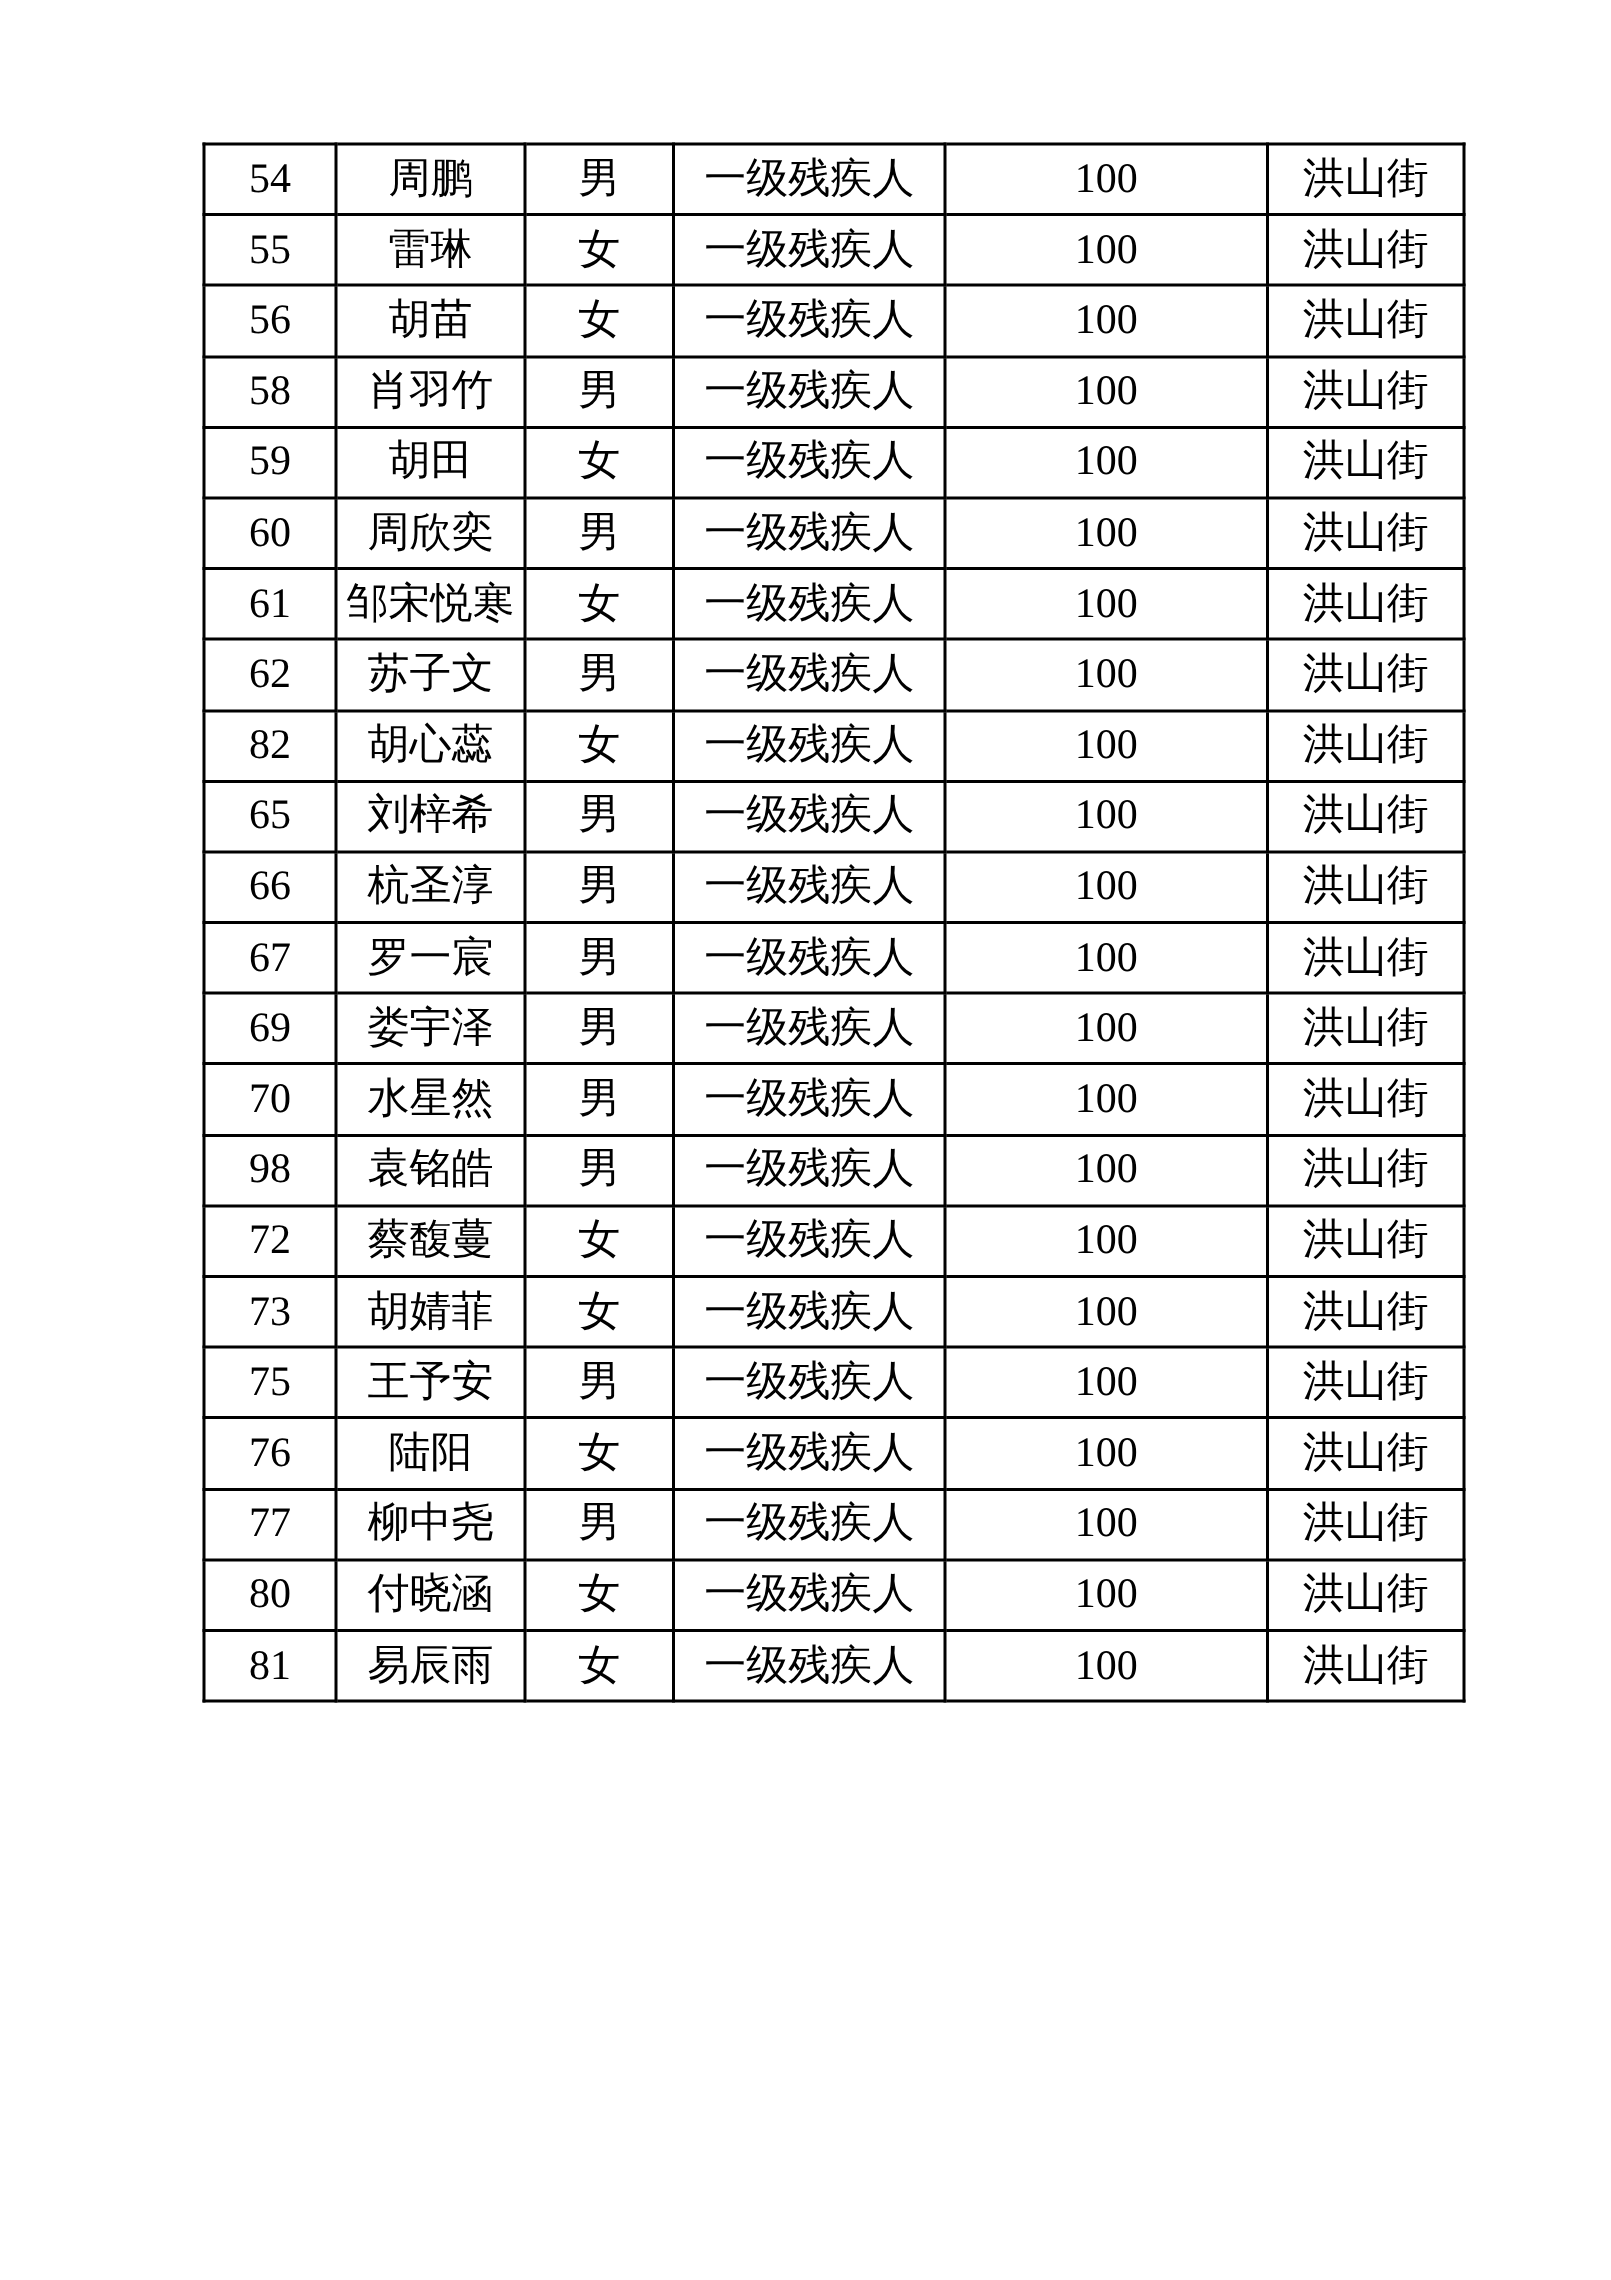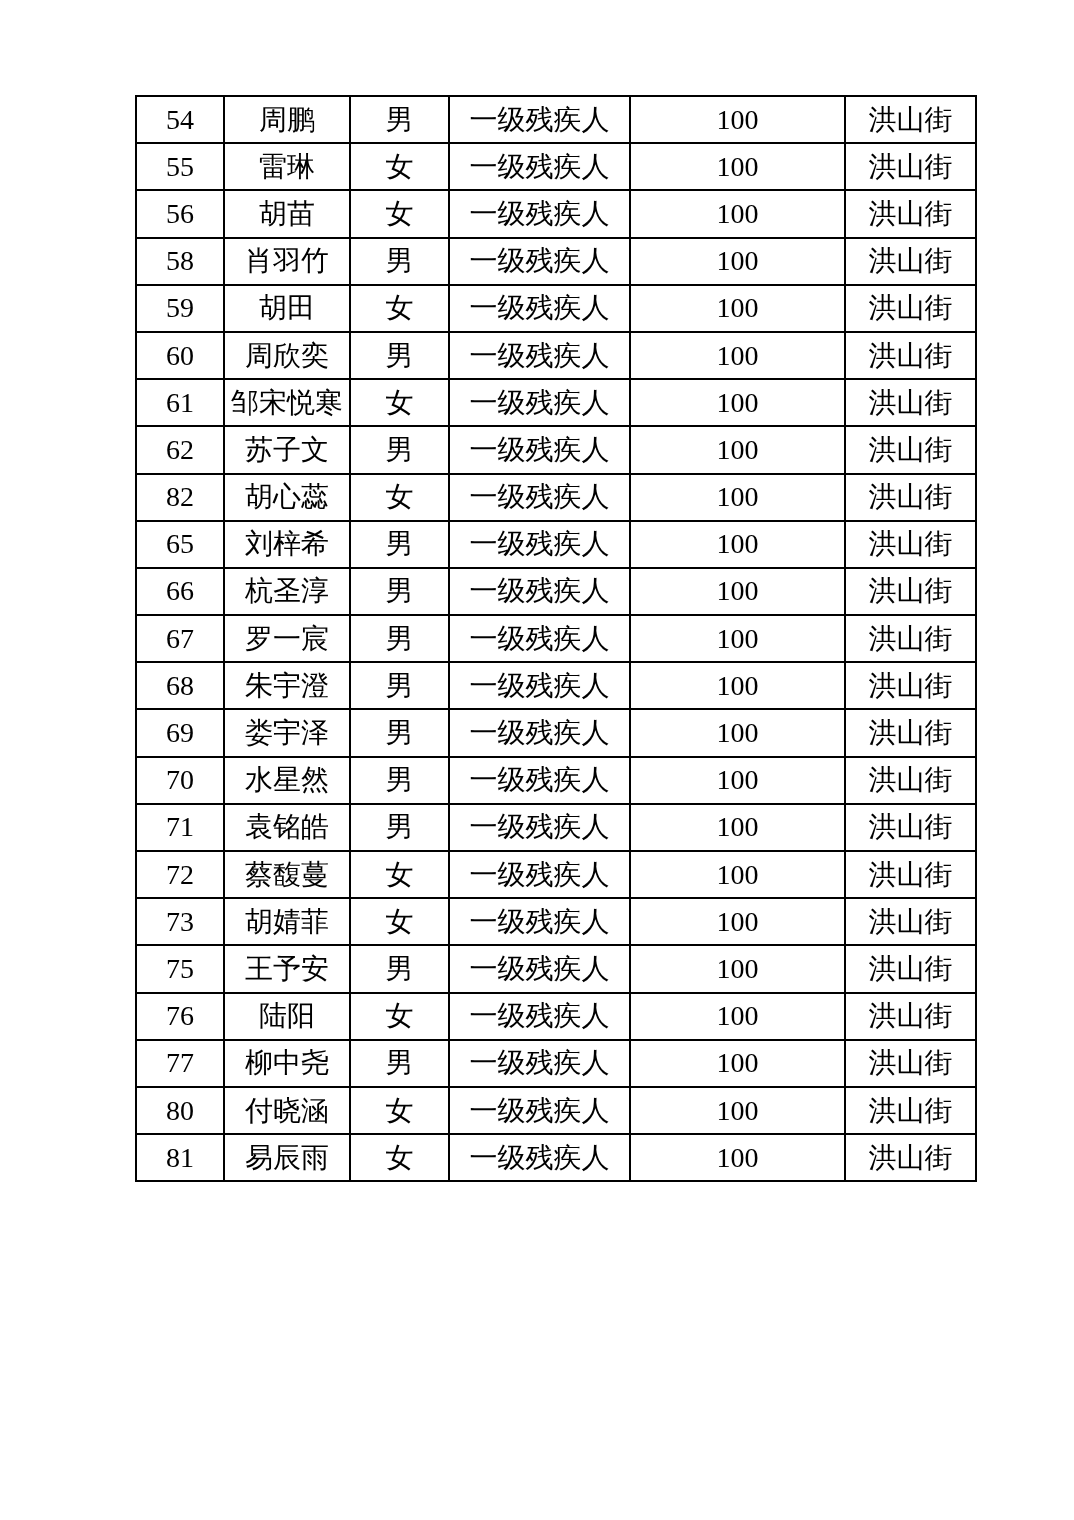--- a/index.html
+++ b/index.html
@@ -148,45 +148,37 @@
       </tr>
         <tr>
         <td>67</td>
         <td>罗一宸</td>
         <td>男</td>
         <td>一级残疾人</td>
         <td>100</td>
         <td>洪山街</td>
       </tr>
         <tr>
-        <td>68</td>
-        <td>朱宇澄</td>
-        <td>男</td>
-        <td>一级残疾人</td>
-        <td>100</td>
-        <td>洪山街</td>
-      </tr>
-        <tr>
         <td>69</td>
         <td>娄宇泽</td>
         <td>男</td>
         <td>一级残疾人</td>
         <td>100</td>
         <td>洪山街</td>
       </tr>
         <tr>
         <td>70</td>
         <td>水星然</td>
         <td>男</td>
         <td>一级残疾人</td>
         <td>100</td>
         <td>洪山街</td>
       </tr>
         <tr>
-        <td>71</td>
+        <td>98</td>
         <td>袁铭皓</td>
         <td>男</td>
         <td>一级残疾人</td>
         <td>100</td>
         <td>洪山街</td>
       </tr>
         <tr>
         <td>72</td>
         <td>蔡馥蔓</td>
         <td>女</td>

